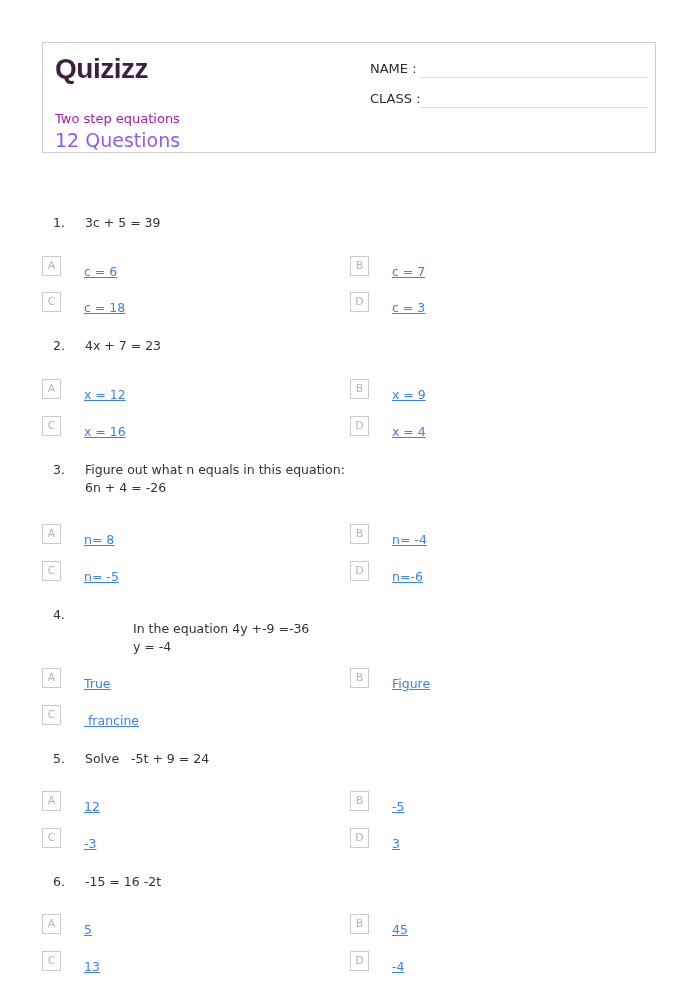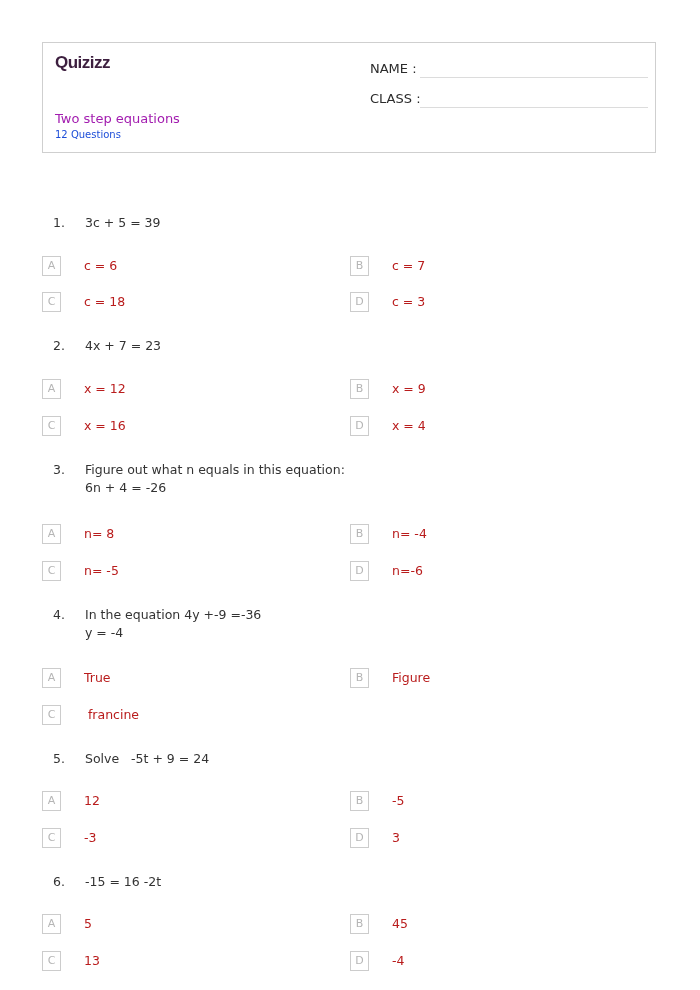--- a/index.html
+++ b/index.html
@@ -8,27 +8,27 @@
       font-family: "DejaVu Sans", "Liberation Sans", sans-serif;
       color: #333333;
     }
     .header-box {
       position: absolute; left: 42px; top: 42px; width: 614px; height: 111px;
       border: 1px solid #cfcfcf; box-sizing: border-box;
     }
     .logo {
       position: absolute; left: 12px; top: 10px;
       font-family: "Liberation Sans", sans-serif; font-weight: bold;
-      font-size: 17px; color: #3d1f3f; letter-spacing: -0.5px;
+      font-size: 28px; color: #3d1f3f; letter-spacing: -0.5px;
     }
     .ws-title {
       position: absolute; left: 12px; top: 68px; font-size: 13px; color: #a21caf;
     }
     .ws-count {
-      position: absolute; left: 12px; top: 86px; font-size: 10px; color: #1d4ed8; text-align: center;
+      position: absolute; left: 12px; top: 86px; font-size: 19px; color: #8b5cf6; text-align: center;
     }
     .field-row {
       position: absolute; left: 327px; width: 278px; height: 22px;
     }
     .field-label {
       position: absolute; left: 0; top: 2px; font-size: 13px; color: #2b2b2b;
     }
     .field-line {
       position: absolute; left: 50px; right: 0; top: 18px;
       border-bottom: 1px solid #dcdcdc; height: 0;
@@ -42,22 +42,23 @@
     }
     .opt {
       position: absolute; height: 20px;
     }
     .opt-box {
       position: absolute; left: 0; top: 0; width: 19px; height: 20px;
       border: 1px solid #cccccc; box-sizing: border-box;
       font-size: 11px; color: #b5b5b5; text-align: center; line-height: 18px;
     }
     .opt-text {
-      position: absolute; left: 42px; top: 2px; font-size: 12.5px; color: #b91c1c;
+      position: absolute; left: 42px; top: 8px; font-size: 12.5px; color: #3b82f6;
       white-space: pre;
+      text-decoration: underline;
     }
   </style>
 </head>
 <body>
 
 <div class="header-box">
   <div class="logo">Quizizz</div>
   <div class="ws-title">Two step equations</div>
   <div class="ws-count">12 Questions</div>
 
@@ -130,21 +131,21 @@
     <span class="opt-text">n= -5</span>
   </div>
   <div class="opt" style="left:350px; top:561px;">
     <div class="opt-box">D</div>
     <span class="opt-text">n=-6</span>
   </div>
 </div>
 
 <div>
   <span class="q-num" style="top:607px;">4.</span>
-  <span class="q-text" style="top:606px;">In the equation 4y +-9 =-36
+  <span class="q-text" style="top:620px;margin-left:48px;">In the equation 4y +-9 =-36
 y = -4</span>
   <div class="opt" style="left:42px; top:668px;">
     <div class="opt-box">A</div>
     <span class="opt-text">True</span>
   </div>
   <div class="opt" style="left:350px; top:668px;">
     <div class="opt-box">B</div>
     <span class="opt-text">Figure</span>
   </div>
   <div class="opt" style="left:42px; top:705px;">

